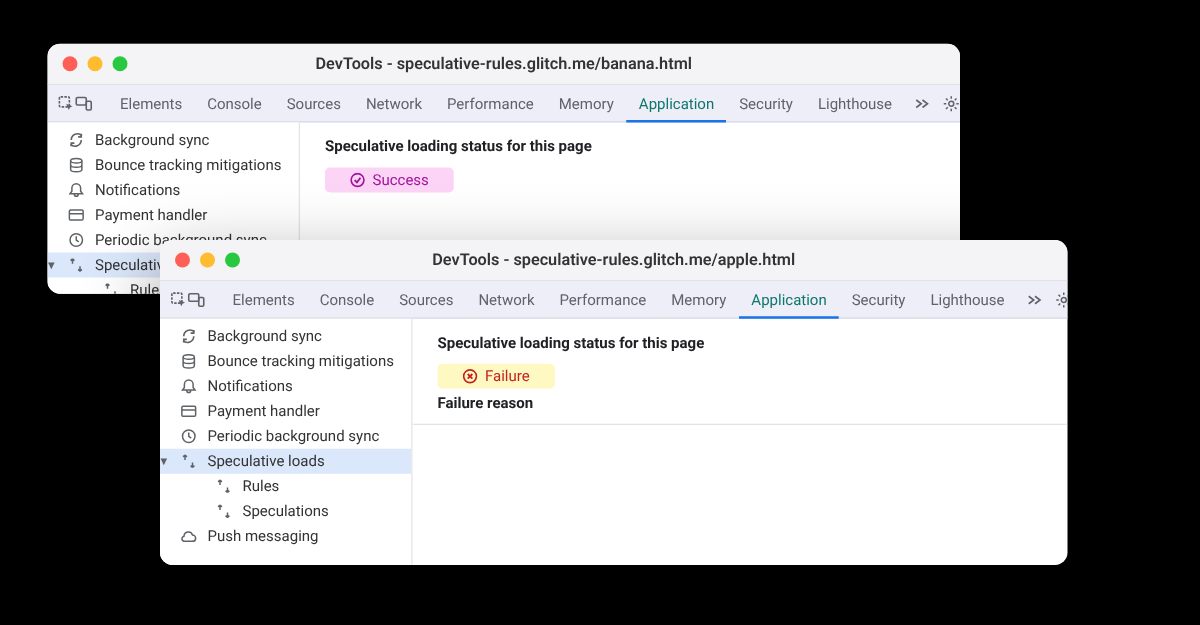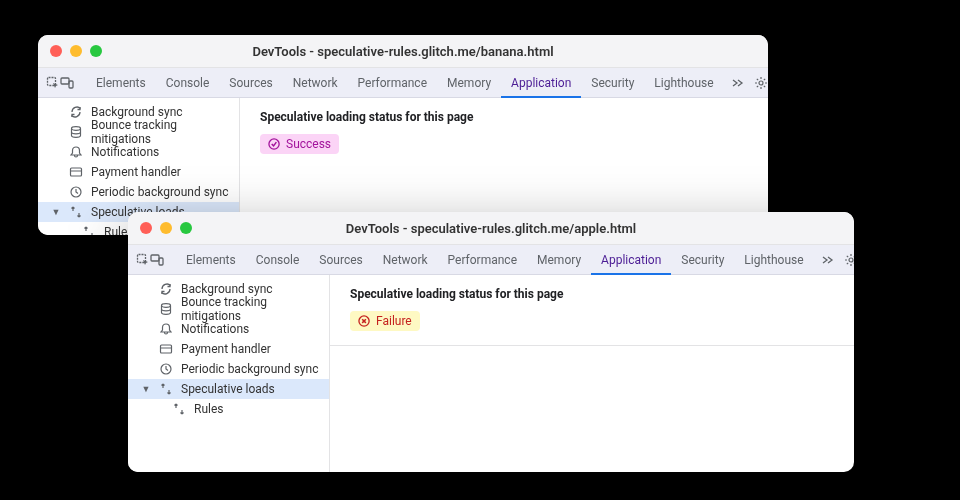--- a/index.html
+++ b/index.html
@@ -13,21 +13,21 @@
       overflow: hidden;
     }
     .window {
       position: absolute;
       background: #fff;
       border-radius: 10px;
       box-shadow: 0 20px 60px rgba(0,0,0,0.4);
       overflow: hidden;
     }
     .window-1 { top: 35px; left: 38px; width: 730px; height: 200px; }
-    .window-2 { top: 212px; left: 128px; width: 726px; height: 260px; }
+    .window-2 { top: 192px; left: 128px; width: 726px; height: 260px; }
     .titlebar {
       height: 28px;
       background: #f4f4f6;
       display: flex;
       align-items: center;
       padding: 16px 12px;
       border-bottom: 1px solid #e3e3e5;
       position: relative;
     }
     .traffic-lights { display: flex; gap: 8px; }
@@ -70,21 +70,21 @@
     .tab {
       padding: 0 10px;
       height: 30px;
       display: flex;
       align-items: center;
       color: #5f6368;
       cursor: pointer;
       font-size: 12px;
     }
     .tab.active {
-      color: #4c1d95;
+      color: #0f766e;
       box-shadow: inset 0 -2px 0 #1a73e8;
     }
     .tabs-more {
       padding: 0 6px;
       color: #5f6368;
       cursor: pointer;
     }
     .right-tools {
       margin-left: auto;
       display: flex;
@@ -99,21 +99,21 @@
       width: 202px;
       border-right: 1px solid #e3e3e5;
       overflow: hidden;
       background: #fff;
       padding-top: 4px;
     }
     .sidebar-item {
       display: flex;
       align-items: center;
       height: 20px;
-      padding-left: 27px;
+      padding-left: 12px;
       gap: 8px;
       color: #333;
       cursor: pointer;
       font-size: 12px;
     }
     .sidebar-item.selected { background: #dbe8fb; }
     .sidebar-item.child { padding-left: 44px; }
     .sidebar-item .toggle {
       width: 10px;
       color: #5f6368;
@@ -140,21 +140,21 @@
     .content h4 {
       font-size: 12px;
       font-weight: 700;
       margin-bottom: 10px;
       color: #202124;
     }
     .status-badge {
       display: inline-flex;
       align-items: center;
       gap: 5px;
-      padding: 3px 8px;
+      padding: 3px 20px;
       border-radius: 4px;
       font-size: 12px;
       margin-bottom: 4px;
     }
     .status-badge.success { background: #fbd4f6; color: #a3139c; }
     .status-badge.failure { background: #fef9c3; color: #c5221f; }
     .status-icon { width: 13px; height: 13px; }
     .content p {
       font-size: 12px;
       color: #333;
@@ -459,28 +459,47 @@
     </div>
           <div class="sidebar-item  child">
 
       <span class="sidebar-icon">
               <svg width="14" height="14" viewBox="0 0 14 14">
                 <use href="#i-arrows"></use>
               </svg>
             </span>
       <span>Rules</span>
     </div>
+          <div class="sidebar-item  child">
+
+      <span class="sidebar-icon">
+              <svg width="14" height="14" viewBox="0 0 14 14">
+                <use href="#i-arrows"></use>
+              </svg>
+            </span>
+      <span>Speculations</span>
+    </div>
+          <div class="sidebar-item  ">
+      <span class="toggle"></span>
+      <span class="sidebar-icon">
+              <svg width="14" height="14" viewBox="0 0 14 14">
+                <use href="#i-cloud"></use>
+              </svg>
+            </span>
+      <span>Push messaging</span>
+    </div>
         </div>
       <div class="content">
         <h4>Speculative loading status for this page</h4>
         <div class="status-badge failure">
     <span class="status-icon">
               <svg width="13" height="13" viewBox="0 0 14 14">
                 <use href="#i-x"></use>
               </svg>
             </span>
     <span>Failure</span>
   </div>
+        <h4>Failure reason</h4>
     <hr style="border:none;border-top:1px solid #e3e3e5;margin:10px -20px 12px">
       </div>
     </div>
   </div>
   </div>
 
 </body></html>

